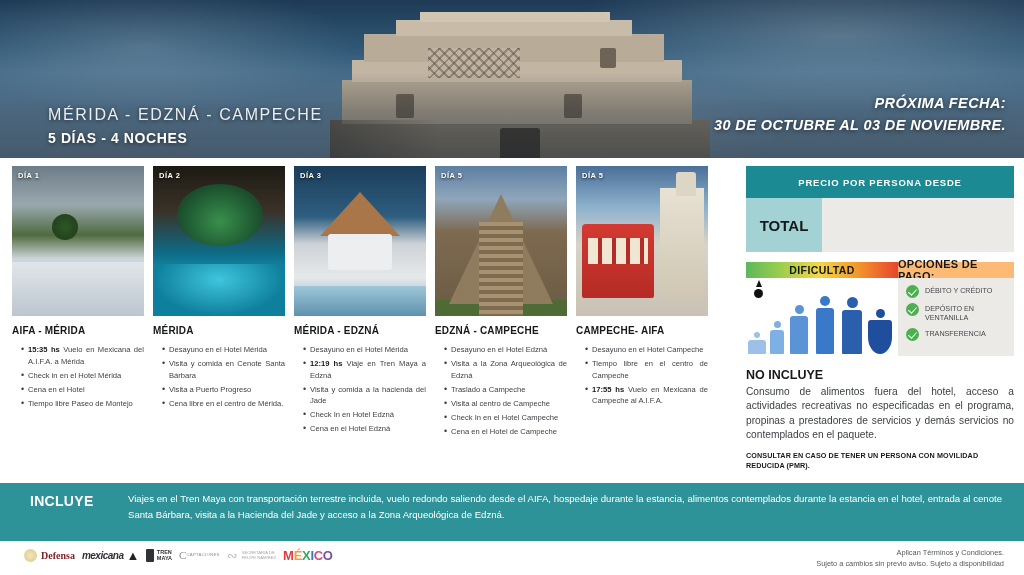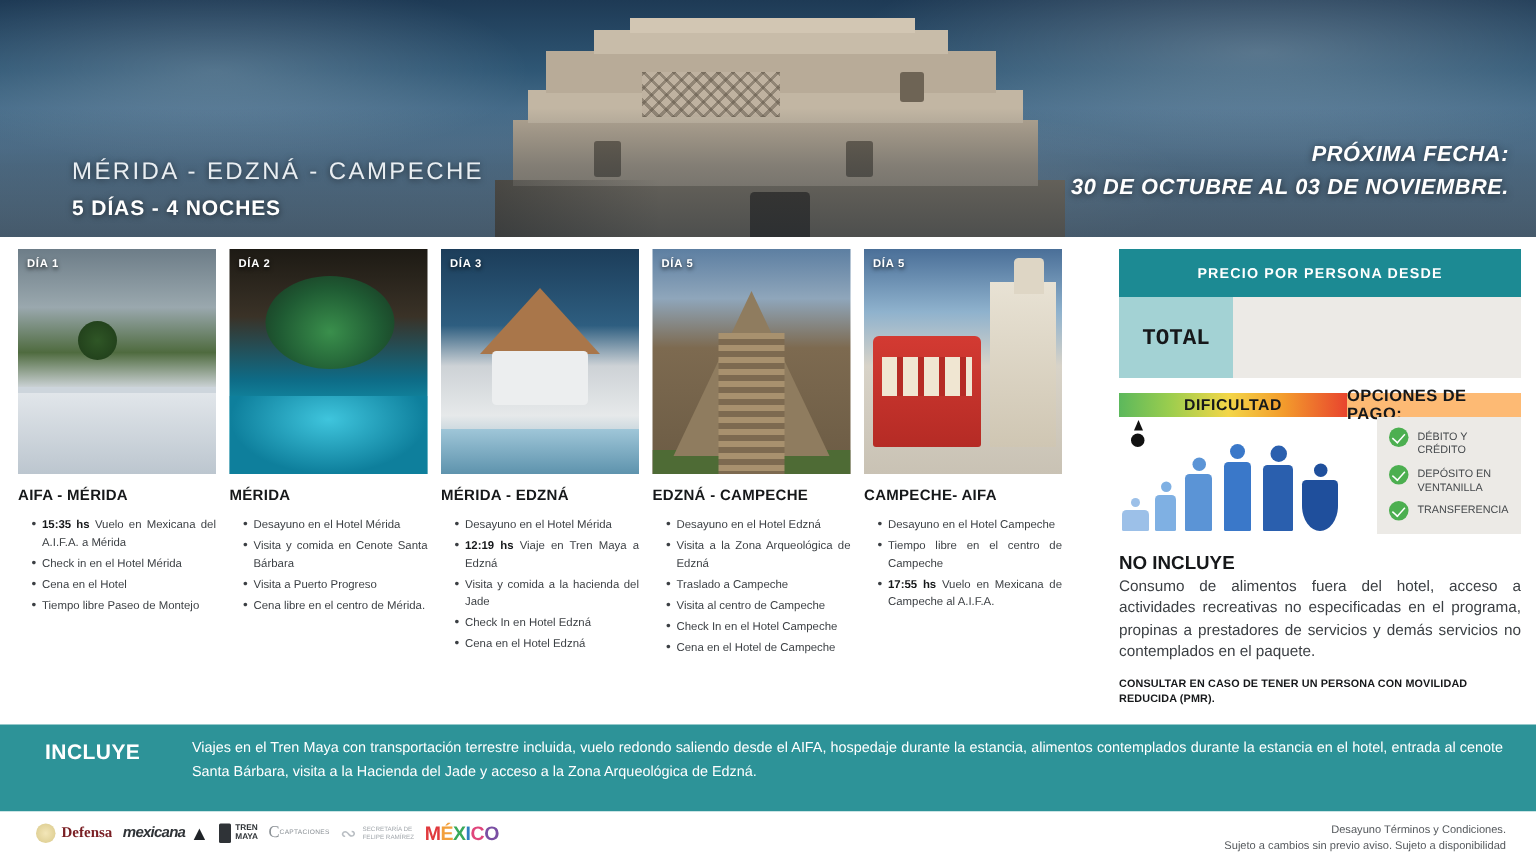--- a/index.html
+++ b/index.html
@@ -147,21 +147,21 @@
   .ph5 .tower{position:absolute;right:12px;top:6px;width:20px;height:24px;background:#ded6c5;border-radius:3px 3px 0 0;}
 
   
   .right { position:absolute; left:746px; top:166px; width:268px; }
 
   .price-head {
     height:32px; background:#1c8a93; color:#ffffff;
     display:flex; align-items:center; justify-content:center;
     font-size:9.5px; font-weight:700; letter-spacing:.8px;
   }
-  .price-body { display:flex; height:54px;font-family:Liberation Mono, monospace; }
+  .price-body { display:flex; height:54px; }
   .price-total {
     width:76px; background:#a3d2d4; color:#16181a;
     display:flex; align-items:center; justify-content:center;
     font-size:15px; font-weight:700;
   }
   .price-value {
     flex:1; background:#eceae6; display:flex;
     align-items:center; justify-content:center;
     font-size:17px; font-weight:700; color:#16181a;
   }
@@ -175,21 +175,21 @@
   }
   .pay-head {
     flex:1; background:#fdba74; display:flex; align-items:center;
     justify-content:center; font-size:11px; font-weight:700;
     color:#16181a; letter-spacing:.3px;
   }
 
   .diff-main { display:flex; height:78px; }
   .diff-figs { width:152px; position:relative; }
   .pay-list {
-    flex:1; background:#eceae6; padding:7px 6px 0 8px;margin-left:20px;
+    flex:1; background:#eceae6; padding:7px 6px 0 8px;
   }
   .pay-item { display:flex; align-items:flex-start; margin-bottom:5px; }
   .chk {
     width:13px; height:13px; border-radius:50%; background:#4caf50;
     flex:0 0 13px; margin-right:6px; position:relative;
   }
   .chk:after {
     content:""; position:absolute; left:4px; top:2px; width:3.5px; height:7px;
     border:solid #fff; border-width:0 1.8px 1.8px 0; transform:rotate(42deg);
   }
@@ -486,16 +486,16 @@
         <span>M</span>
         <span>É</span>
         <span>X</span>
         <span>I</span>
         <span>C</span>
         <span>O</span>
       </div>
   </div>
 
   <div class="terms">
-    <div>Desayuno Términos y Condiciones.</div>
+    <div>Aplican Términos y Condiciones.</div>
     <div>Sujeto a cambios sin previo aviso. Sujeto a disponibilidad</div>
   </div>
 </div>
 
 </body></html>

